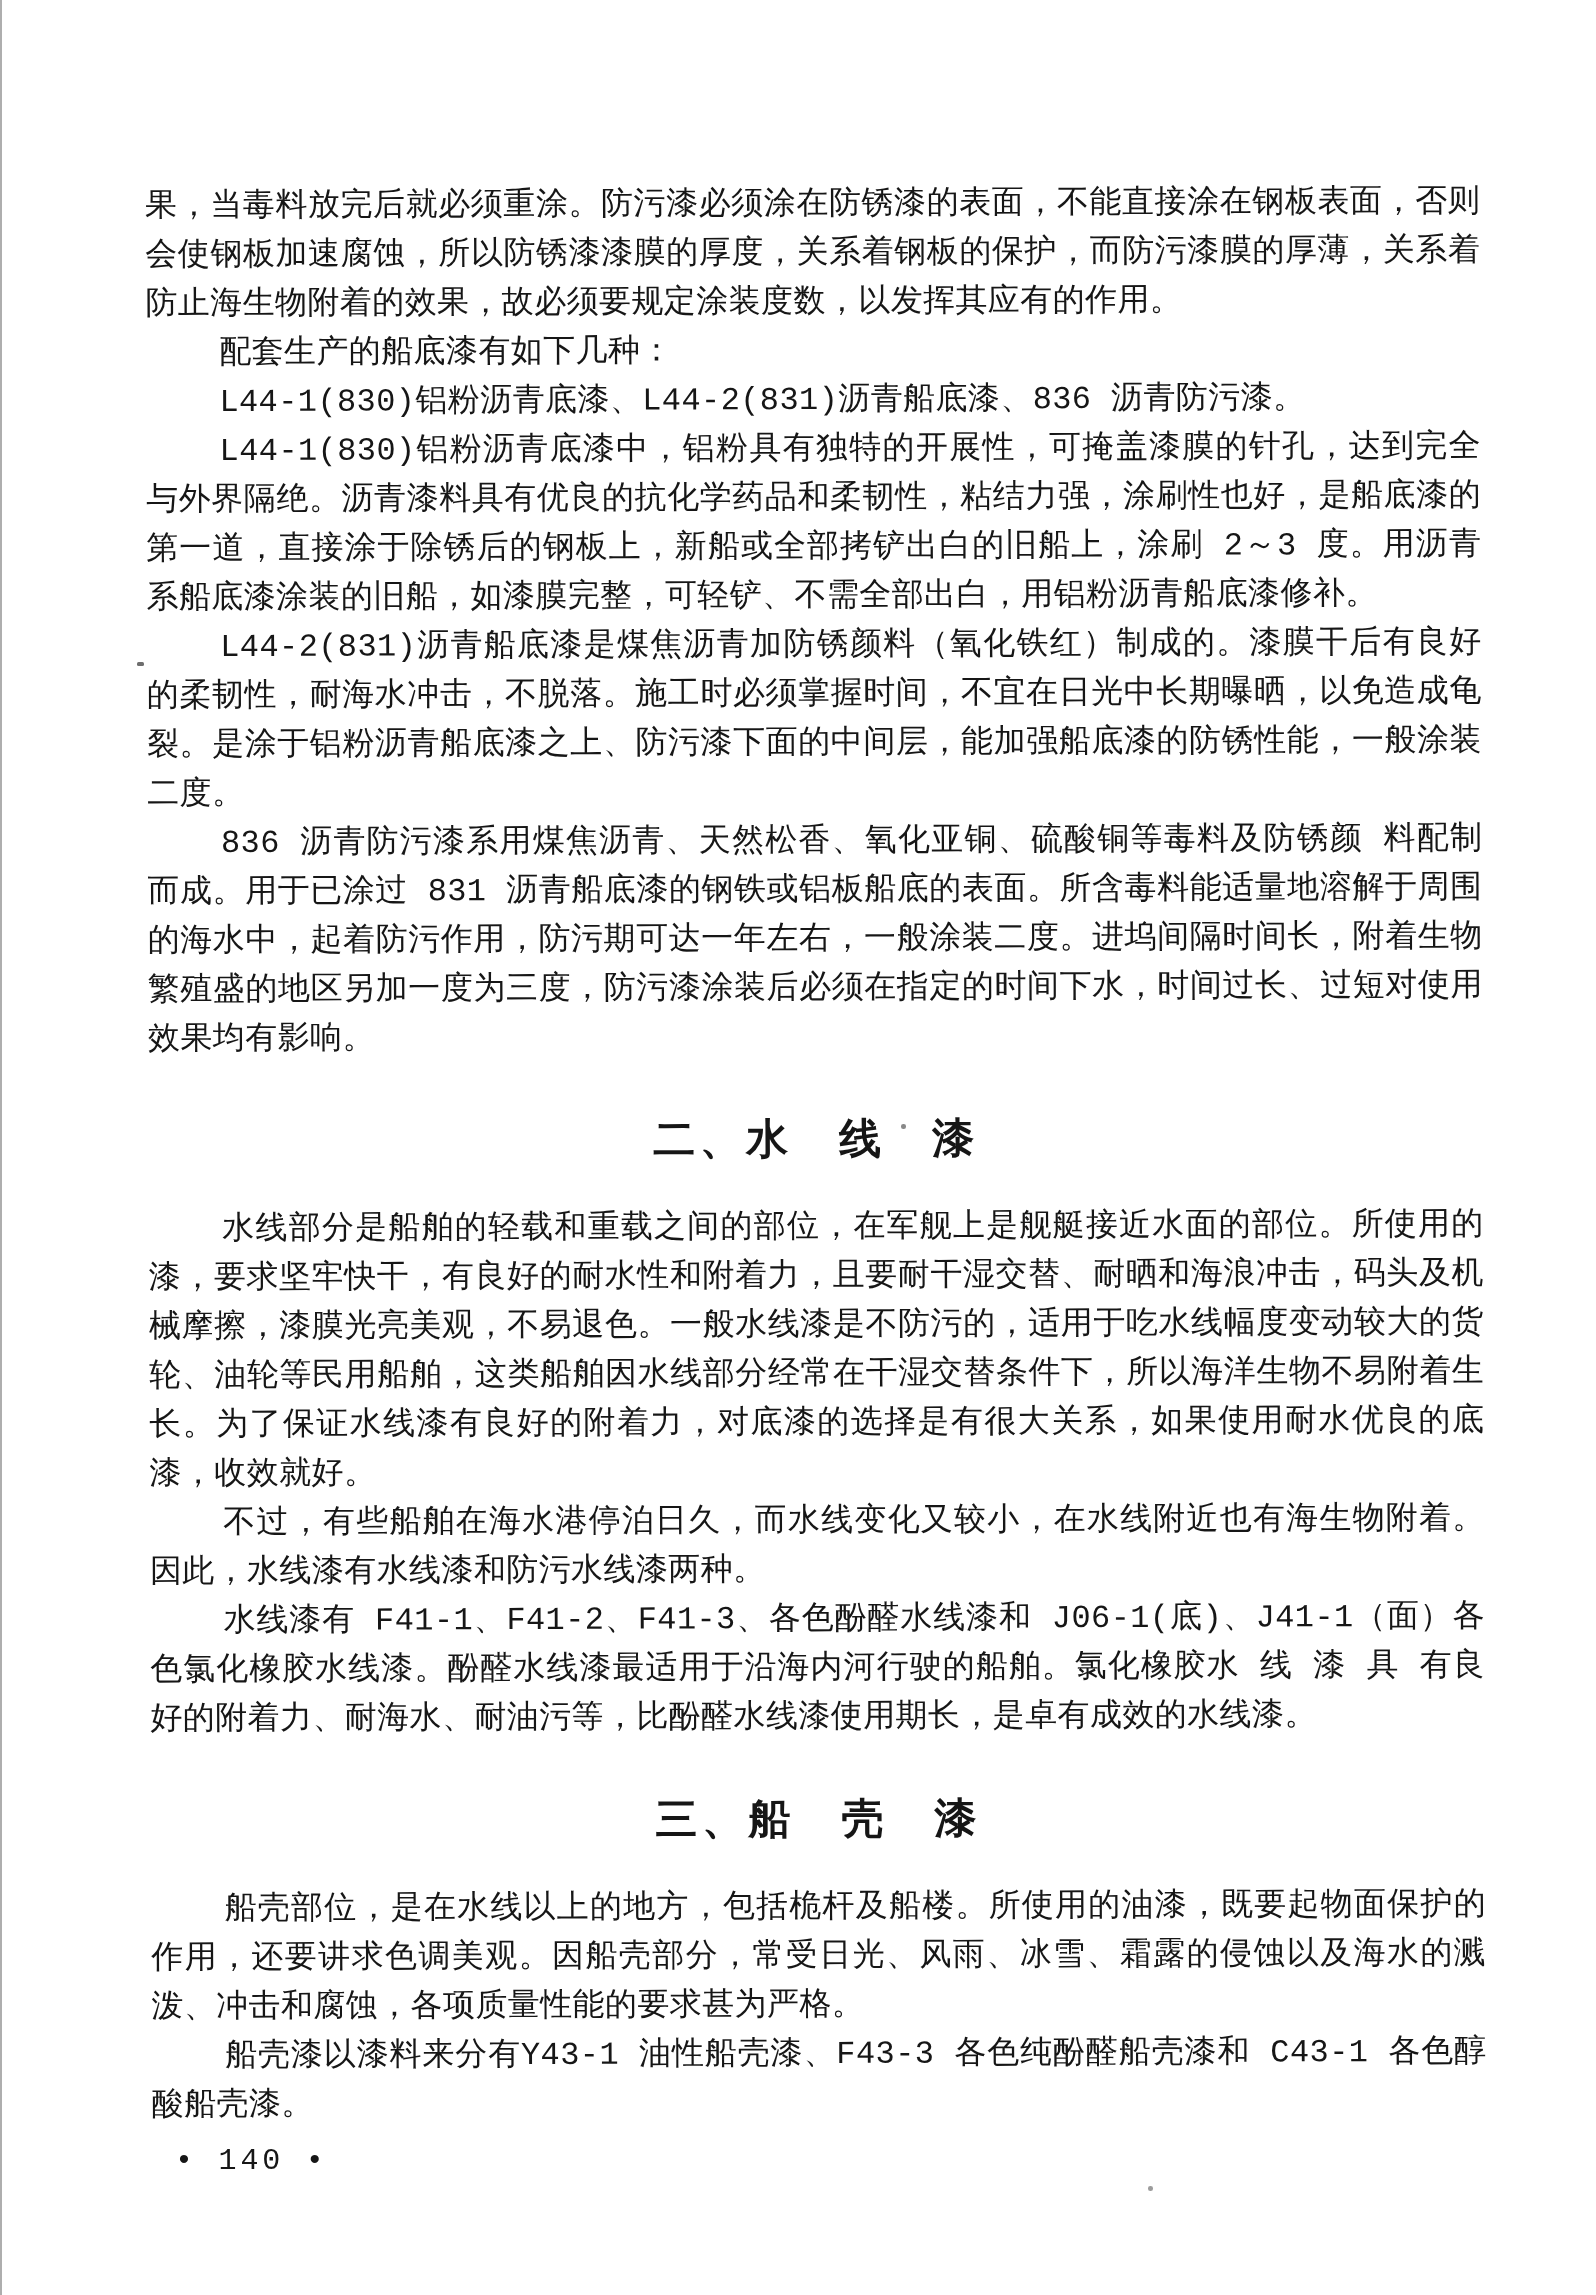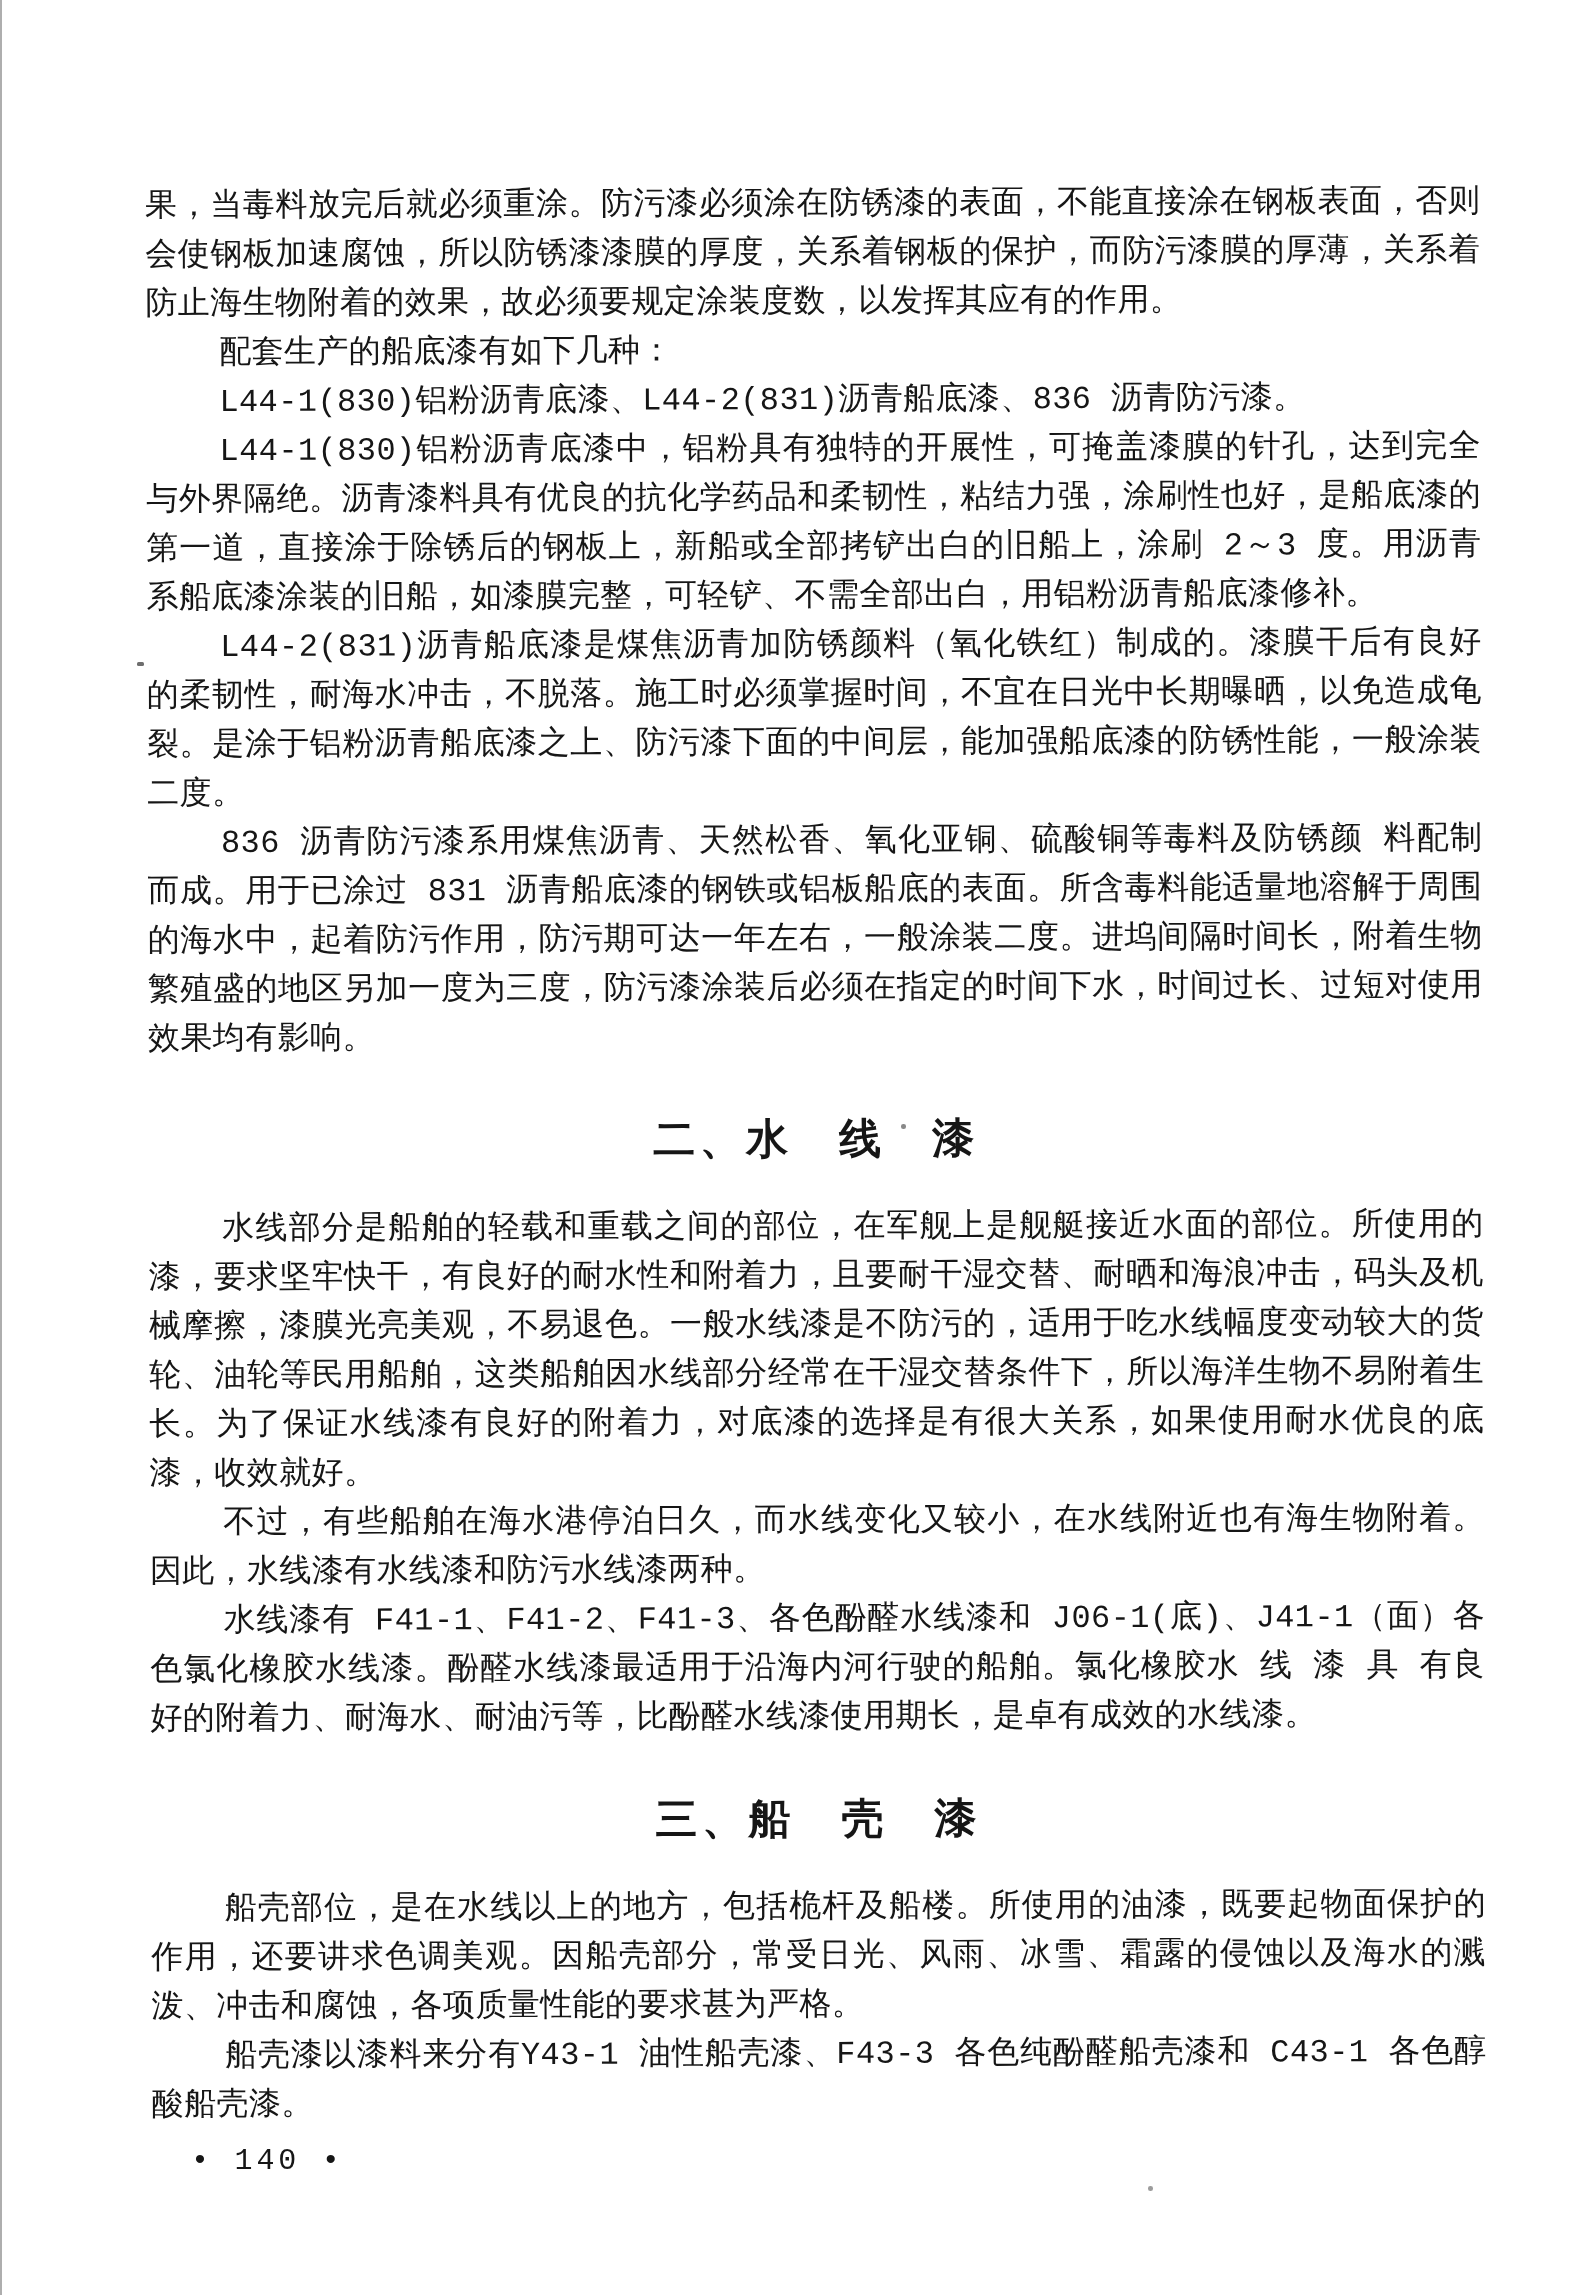--- a/index.html
+++ b/index.html
@@ -44,21 +44,20 @@
     font-weight:700;
     text-align:center;
     letter-spacing:4.5px;
   }
   .footer {
     position:absolute;
     left:175px; top:2144px;
     font-size:30px;
     letter-spacing:3.8px;
     color:#161616;
-    margin-left:16px;
   }
 </style>
 </head>
 <body>
 
 <div class="page">
 
   <div class="scan-edge"></div>
   <div class="speck s1"></div>
   <div class="speck s2"></div>

